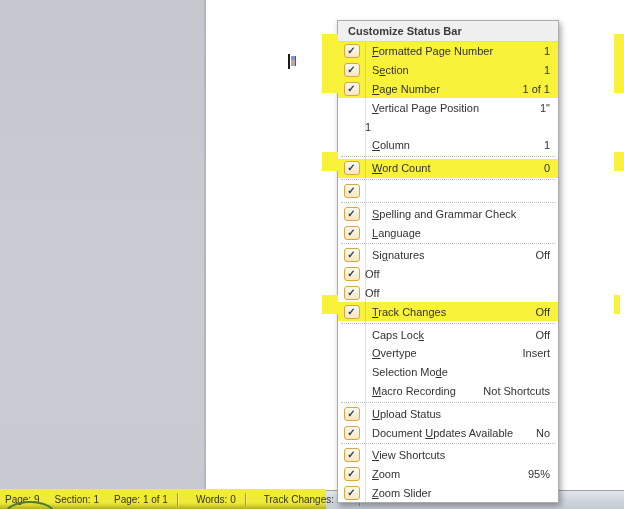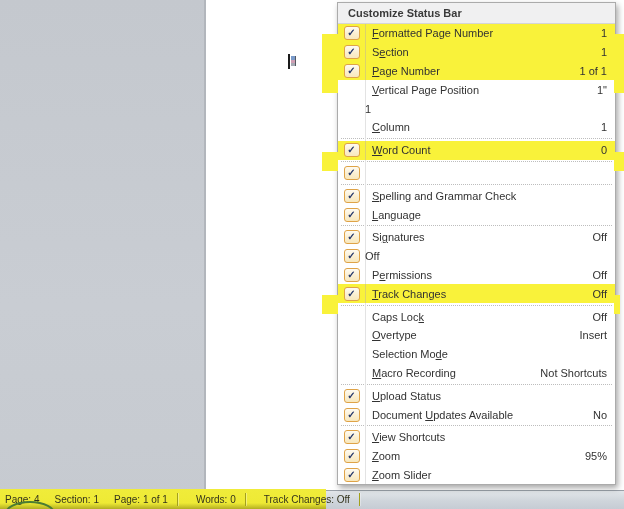--- a/index.html
+++ b/index.html
@@ -38,21 +38,21 @@
   .sitem:nth-child(1){ margin-left:5px; }
   .sitem{ margin-left:18px; }
   .sitem.gap { margin-left:15px; }
   .ssep { width:1px; height:13px; background:#a3a01b; margin-left:9px; box-shadow:1px 0 0 rgba(255,255,255,.35); }
   .green-ellipse {
     position:absolute; left:4px; top:501px; width:52px; height:28px; z-index:8;
     border:2px solid #4b7c33; border-radius:50%;
   }
   
   .menu {
-    position:absolute; left:337px; top:2px; width:279px; z-index:10;
+    position:absolute; left:337px; top:20px; width:222px; z-index:10;
     background:#ffffff; border:1px solid #ababab;
     box-shadow:2px 3px 6px rgba(0,0,0,.35);
   }
   .menu-header {
     height:21px; background:#f0f0f1; border-bottom:1px solid #d5d5d5;
     display:flex; align-items:center; padding-left:10px;
     font-size:11px; font-weight:bold; color:#3a3a3a;
   }
   .menu-items { position:relative; background:#fff; }
   .menu-items::before {
@@ -93,21 +93,21 @@
   <div class="cursor">
     <span class="bar"></span>
       <span class="flag"></span>
   </div>
 </div>
 
 <div class="statusbar"></div>
 
 <div class="status-highlight">
   <div class="status-items" id="status-items">
-      <span class="sitem">Page: 4</span>
+      <span class="sitem">Page: 9</span>
       <span class="sitem gap">Section: 1</span>
       <span class="sitem gap">Page: 1 of 1</span>
       <span class="ssep"></span>
       <span class="sitem">Words: 0</span>
       <span class="ssep"></span>
       <span class="sitem">Track Changes: Off</span>
       <span class="ssep"></span>
     </div>
 </div>
 
@@ -200,21 +200,20 @@
       <div class="menu-row">
         <span class="cb-cell">
           <span class="cb">✓</span>
         </span>
         <span class="mvalue">Off</span>
       </div>
       <div class="menu-row">
         <span class="cb-cell">
           <span class="cb">✓</span>
         </span>
-        <span class="mlabel">P<u>e</u>rmissions</span>
         <span class="mvalue">Off</span>
       </div>
       <div class="menu-row hl">
         <span class="cb-cell">
           <span class="cb">✓</span>
         </span>
         <span class="mlabel"><u>T</u>rack Changes</span>
         <span class="mvalue">Off</span>
       </div>
       <div class="menu-sep">

